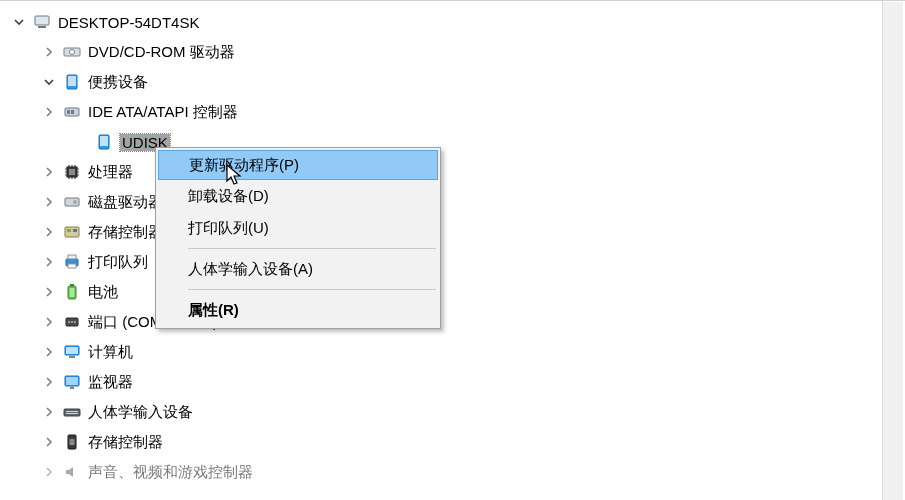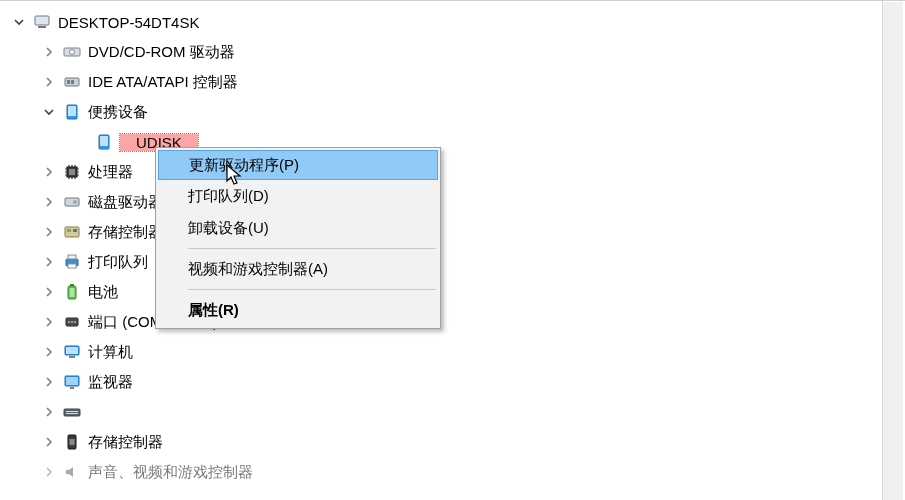--- a/index.html
+++ b/index.html
@@ -62,23 +62,23 @@
     width: 20px;
     height: 20px;
     display: inline-flex;
     align-items: center;
     justify-content: center;
     margin-right: 6px;
   }
   .icon svg { display: block; }
   .label { color: #000; }
   .selected .label {
-    background: #fca5a5;
+    background: #a3a3a3;
     outline: 1px dotted #3399ff;
-    padding: 0 16px;
+    padding: 0 2px;
   }
   
   .context-menu {
     position: absolute;
     left: 155px;
     top: 146px;
     width: 286px;
     background: #f2f2f2;
     border: 1px solid #a0a0a0;
     box-shadow: 3px 3px 4px rgba(0,0,0,0.25);
@@ -147,46 +147,46 @@
           <rect x="1" y="5" width="16" height="8" rx="1" fill="#d9dde1" stroke="#7a838c"></rect>
           <circle cx="9" cy="9" r="2.5" fill="#fff" stroke="#7a838c"></circle>
         </svg>
       </span>
       <span class="label">DVD/CD-ROM 驱动器</span>
     </div>
 
     <div class="node indent1">
       <span class="expander">
         <svg width="12" height="12" viewBox="0 0 12 12">
+            <path d="M2 4 L6 8 L10 4" fill="none" stroke="#404040" stroke-width="1.6"></path>
+          </svg>
+      </span>
+      <span class="icon">
+        <svg width="18" height="18" viewBox="0 0 18 18">
+          <rect x="4" y="2" width="10" height="14" rx="1" fill="#2e9bf0" stroke="#1b6fb3"></rect>
+          <rect x="5" y="3" width="8" height="10" fill="#bfe2fb"></rect>
+        </svg>
+      </span>
+      <span class="label">便携设备</span>
+    </div>
+
+    <div class="node indent1">
+      <span class="expander">
+        <svg width="12" height="12" viewBox="0 0 12 12">
             <path d="M4 2 L8 6 L4 10" fill="none" stroke="#808080" stroke-width="1.6"></path>
           </svg>
       </span>
       <span class="icon">
         <svg width="18" height="18" viewBox="0 0 18 18">
           <rect x="2" y="5" width="14" height="8" rx="1" fill="#c9d2da" stroke="#6f7b86"></rect>
           <rect x="4" y="7" width="3" height="4" fill="#6f7b86"></rect>
             <rect x="8" y="7" width="3" height="4" fill="#6f7b86"></rect>
         </svg>
       </span>
       <span class="label">IDE ATA/ATAPI 控制器</span>
-    </div>
-
-    <div class="node indent1">
-      <span class="expander">
-        <svg width="12" height="12" viewBox="0 0 12 12">
-            <path d="M2 4 L6 8 L10 4" fill="none" stroke="#404040" stroke-width="1.6"></path>
-          </svg>
-      </span>
-      <span class="icon">
-        <svg width="18" height="18" viewBox="0 0 18 18">
-          <rect x="4" y="2" width="10" height="14" rx="1" fill="#2e9bf0" stroke="#1b6fb3"></rect>
-          <rect x="5" y="3" width="8" height="10" fill="#bfe2fb"></rect>
-        </svg>
-      </span>
-      <span class="label">便携设备</span>
     </div>
 
     <div class="node indent2 selected">
       <span class="expander"></span>
       <span class="icon">
         <svg width="18" height="18" viewBox="0 0 18 18">
           <rect x="4" y="2" width="10" height="14" rx="1" fill="#2e9bf0" stroke="#1b6fb3"></rect>
           <rect x="5" y="3" width="8" height="10" fill="#bfe2fb"></rect>
         </svg>
       </span>
@@ -328,20 +328,21 @@
             <path d="M4 2 L8 6 L4 10" fill="none" stroke="#808080" stroke-width="1.6"></path>
           </svg>
       </span>
       <span class="icon">
         <svg width="18" height="18" viewBox="0 0 18 18">
           <rect x="1" y="6" width="16" height="7" rx="1" fill="#5d666e" stroke="#3b4248"></rect>
           <rect x="3" y="8" width="12" height="1" fill="#cfd6dc"></rect>
             <rect x="3" y="10" width="12" height="1" fill="#cfd6dc"></rect>
         </svg>
       </span>
+      <span class="label">人体学输入设备</span>
     </div>
 
     <div class="node indent1">
       <span class="expander">
         <svg width="12" height="12" viewBox="0 0 12 12">
             <path d="M4 2 L8 6 L4 10" fill="none" stroke="#808080" stroke-width="1.6"></path>
           </svg>
       </span>
       <span class="icon">
         <svg width="18" height="18" viewBox="0 0 18 18">
@@ -368,28 +369,28 @@
 
   </div>
 
   <div class="scrollbar"></div>
 
   <div class="context-menu">
     <div class="menu-item highlight">
       <span>更新驱动程序(P)</span>
     </div>
     <div class="menu-item">
-      <span>打印队列(D)</span>
+      <span>卸载设备(D)</span>
     </div>
     <div class="menu-item">
-      <span>卸载设备(U)</span>
+      <span>打印队列(U)</span>
     </div>
     <div class="menu-sep"></div>
     <div class="menu-item">
-      <span>视频和游戏控制器(A)</span>
+      <span>人体学输入设备(A)</span>
     </div>
     <div class="menu-sep"></div>
     <div class="menu-item bold">
       <span>属性(R)</span>
     </div>
   </div>
 
   <div class="cursor">
     <svg width="20" height="24" viewBox="0 0 20 24">
       <path d="M1 1 L1 17 L5 13 L8 20 L11 19 L8 12 L14 12 Z" fill="#fff" stroke="#000" stroke-width="1.2"></path>

